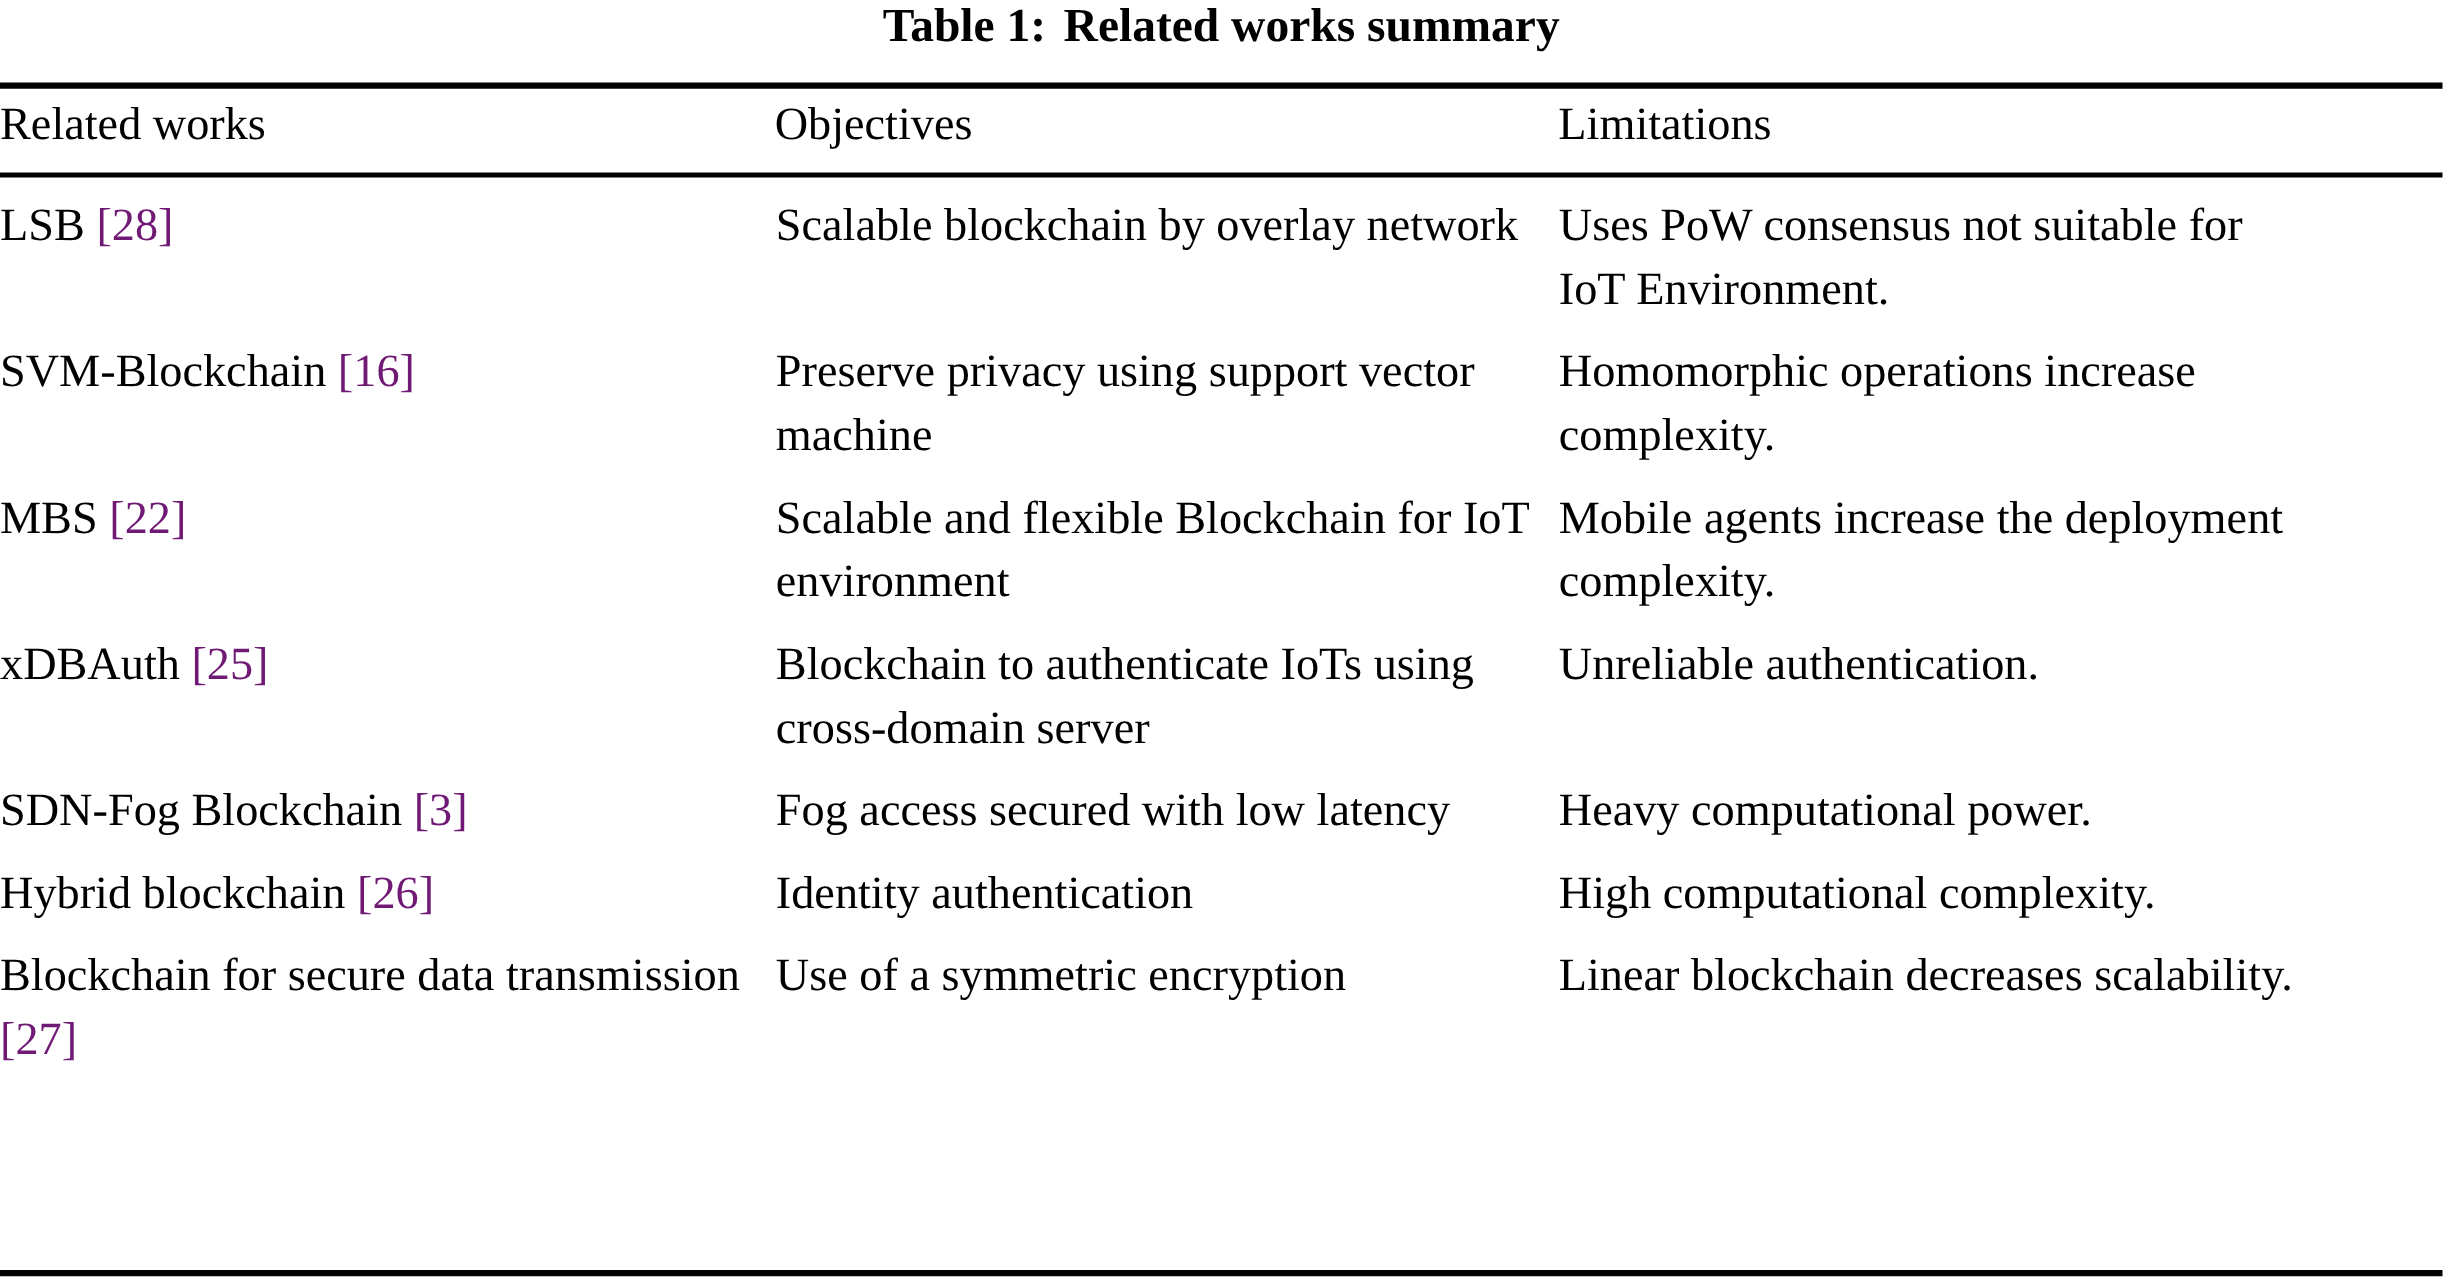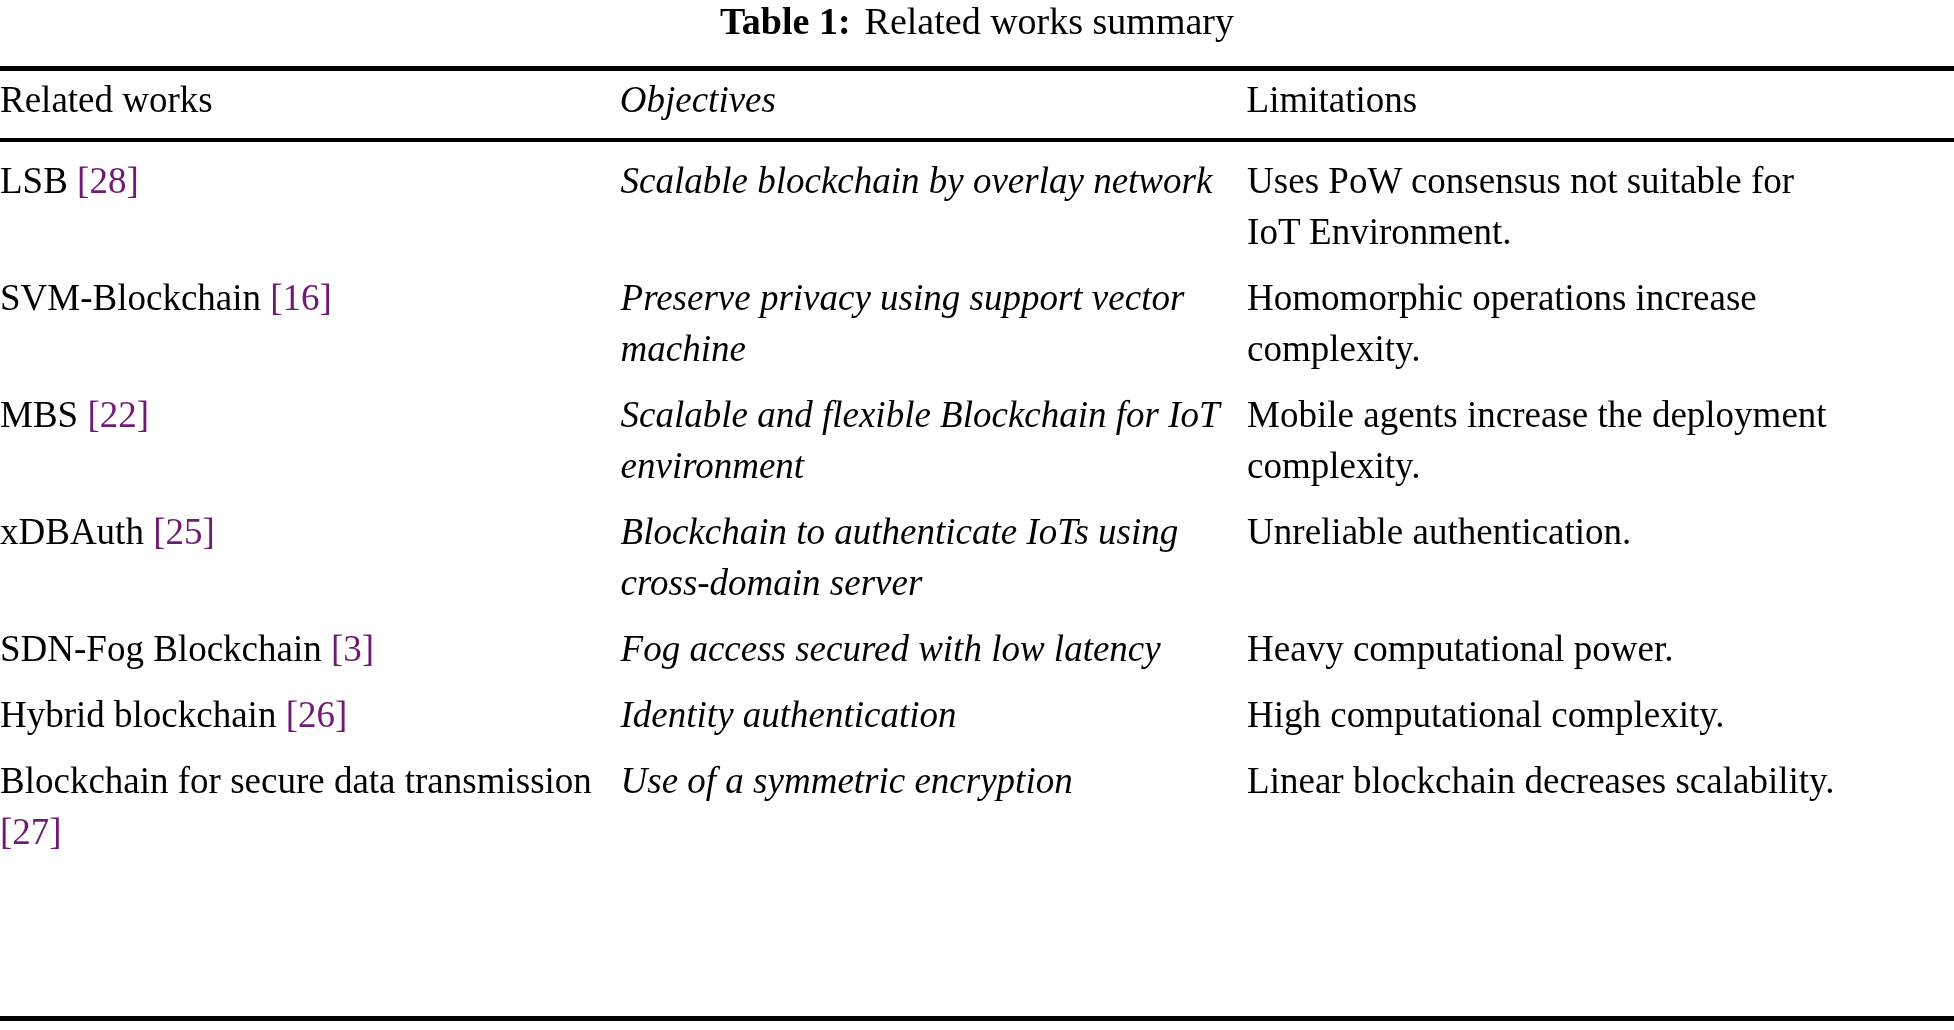--- a/index.html
+++ b/index.html
@@ -30,21 +30,21 @@
     width: 1954px;
     text-align: center;
     font-size: 38px;
     line-height: 46px;
     white-space: nowrap;
   }
   .caption-label {
     font-weight: bold;
   }
   .caption-text {
-    font-weight: normal;
+    font-weight: bold;
     text-align: center;
   }
   .caption-gap { display: inline-block; width: 14px; }
 
   
   .rule {
     position: absolute;
     left: 0;
     width: 1954px;
     background: #000000;
@@ -82,21 +82,21 @@
     padding-top: 7px;
     padding-bottom: 8px;
   }
 
   
   .col-1 { width: 663px; }
   .col-2 { width: 667px; }
   .col-3 { width: 624px; }
 
   .cell-1 { padding-right: 24px; }
-  .cell-2 { padding-right: 18px; font-style: italic; }
+  .cell-2 { padding-right: 18px; }
   .cell-3 { padding-right: 10px; }
 
   .cite {
     color: #701a75;
   }
 
   
   .header-block {
     position: absolute;
     top: 76px;

